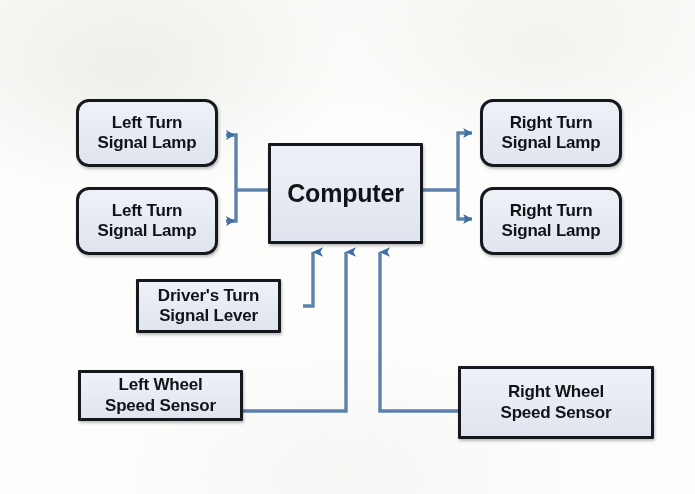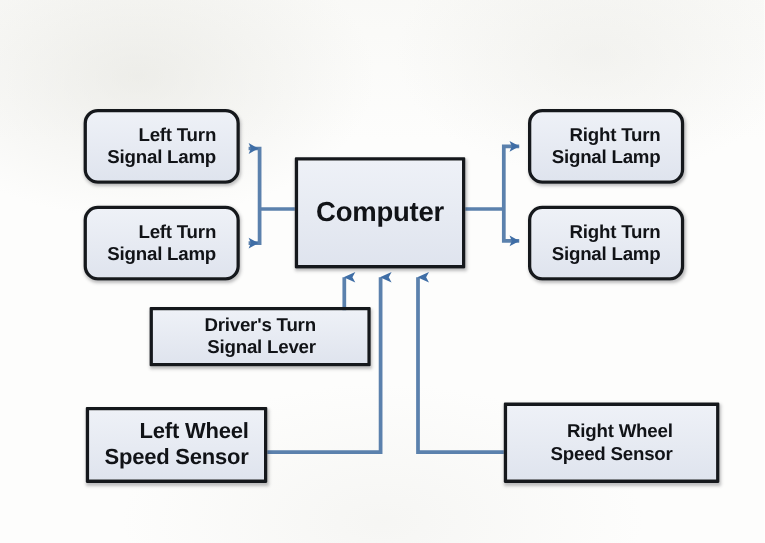--- a/index.html
+++ b/index.html
@@ -38,43 +38,43 @@
     height: 494px;
   }
   .node {
     position: absolute;
     box-sizing: border-box;
     background: linear-gradient(180deg, #eef1f7 0%, #e6eaf2 55%, #dfe4ee 100%);
     border: 3px solid #15181c;
     display: flex;
     align-items: center;
     justify-content: center;
-    text-align: right;
+    text-align: center;
     color: #111317;
     font-weight: bold;
     letter-spacing: -0.2px;
     box-shadow: 1px 2px 3px rgba(40,40,45,0.30);
     z-index: 3;
   }
   .node .node-label {
     line-height: 1.18;
     padding: 0 4px;
     white-space: pre-line;
   }
   .node.rounded { border-radius: 13px; }
   .node.square  { border-radius: 1px; }
 
   
   #node-left-lamp-top    { left: 76px;  top: 99px;  width: 142px; height: 68px;  font-size: 17px; }
   #node-left-lamp-bottom { left: 76px;  top: 187px; width: 142px; height: 68px;  font-size: 17px; }
   #node-computer         { left: 268px; top: 143px; width: 155px; height: 101px; font-size: 25px; }
   #node-right-lamp-top   { left: 480px; top: 99px;  width: 142px; height: 68px;  font-size: 17px; }
   #node-right-lamp-bottom{ left: 480px; top: 187px; width: 142px; height: 68px;  font-size: 17px; }
-  #node-driver-lever     { left: 136px; top: 279px; width: 201px; height: 54px;  font-size: 17px; }
-  #node-left-wheel       { left: 78px;  top: 370px; width: 165px; height: 69px;  font-size: 20px; }
+  #node-driver-lever     { left: 136px; top: 279px; width: 145px; height: 54px;  font-size: 17px; }
+  #node-left-wheel       { left: 78px;  top: 370px; width: 165px; height: 51px;  font-size: 17px; }
   #node-right-wheel      { left: 458px; top: 366px; width: 196px; height: 73px;  font-size: 17px; }
 </style>
 </head>
 <body>
 
 <div id="diagram-canvas">
 
   <div id="paper-tint"></div>
 
   <svg id="connector-layer" viewBox="0 0 695 494" width="695" height="494" xmlns="http://www.w3.org/2000/svg">

